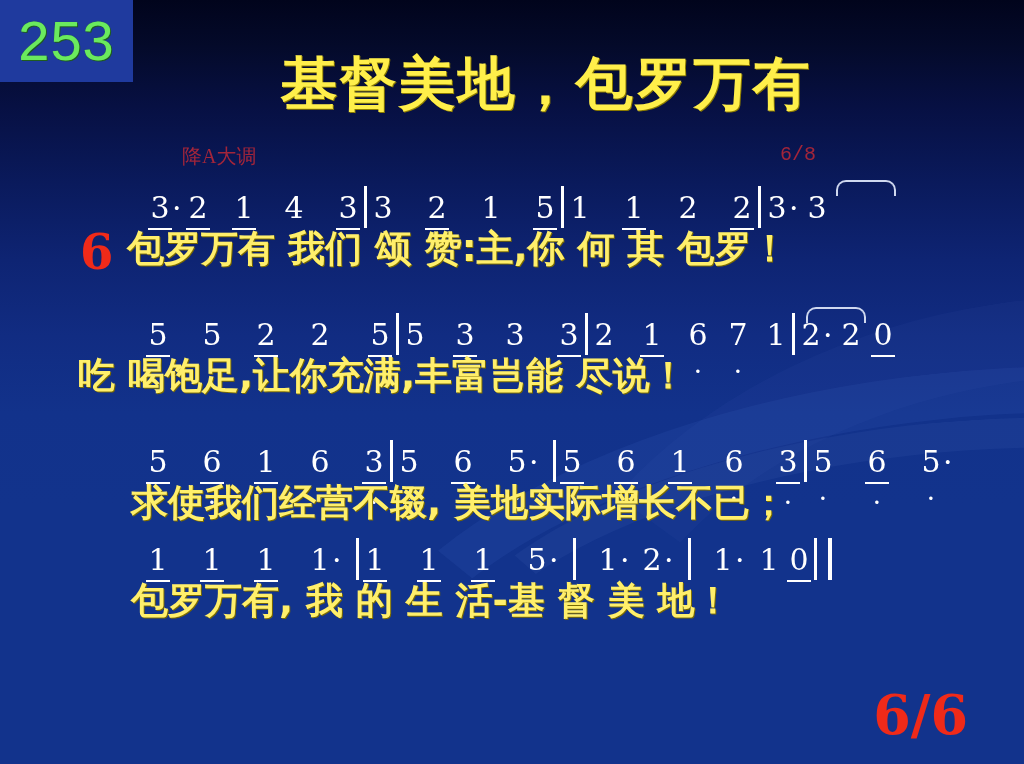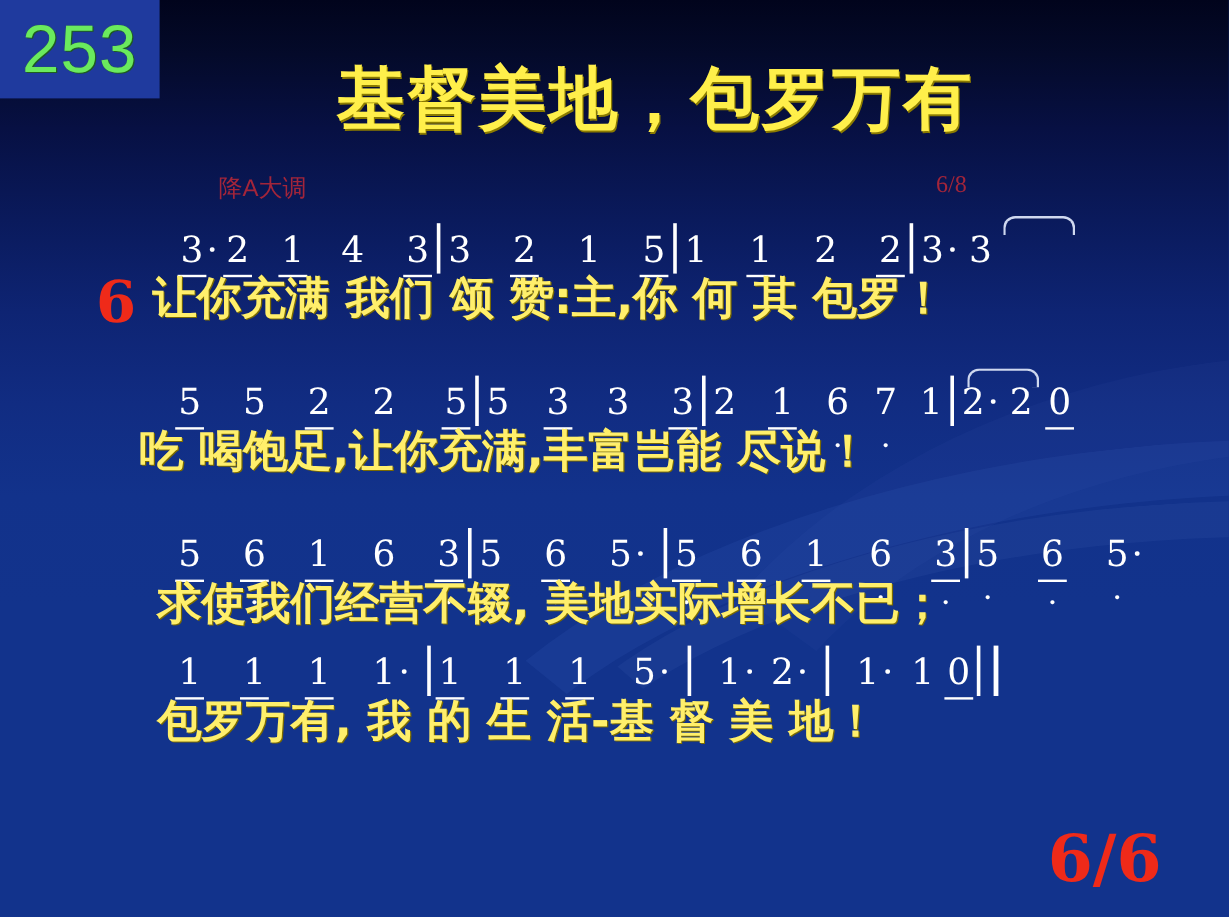--- a/index.html
+++ b/index.html
@@ -62,25 +62,25 @@
     font-family:"DejaVu Sans", sans-serif;
     letter-spacing:2px;
     text-shadow:1px 1px 0 #8a7a00;
     padding-left:68px;box-sizing:border-box;
   }
 
   
   #meta{position:absolute;left:0;top:143px;width:1024px;height:24px;}
   #meta .key{
     position:absolute;left:182px;top:0;color:#a3253a;font-size:20px;
-    font-family:Liberation Sans, sans-serif;
+    font-family:Liberation Serif, serif;
   }
   #meta .meter{
     position:absolute;left:780px;top:0;color:#a3253a;font-size:20px;
-    font-family:Liberation Serif, serif;
+    font-family:Liberation Mono, monospace;
   }
 
   
   #verse-no{
     position:absolute;left:80px;top:228px;color:#ef2a19;
     font-size:48px;line-height:48px;font-weight:bold;
     font-family:"DejaVu Serif", serif;
   }
 
   
@@ -142,29 +142,29 @@
     <span class="meter">6/8</span>
   </div>
 
   <div id="verse-no">6</div>
 
   <div class="system" style="top:186px;">
     <div class="notes" style="padding-left:148px;">
       <span class="n u" style="width:24px;">3</span><span class="dot" style="width:14px;">·</span><span class="n u" style="width:24px;">2</span><span class="sp" style="width:22px;"></span><span class="n u" style="width:24px;">1</span><span class="sp" style="width:26px;"></span><span class="n" style="width:24px;">4</span><span class="sp" style="width:30px;"></span><span class="n u" style="width:24px;">3</span><span class="bar"></span><span class="n" style="width:24px;">3</span><span class="sp" style="width:30px;"></span><span class="n u" style="width:24px;">2</span><span class="sp" style="width:30px;"></span><span class="n" style="width:24px;">1</span><span class="sp" style="width:30px;"></span><span class="n u d" style="width:24px;">5</span><span class="bar"></span><span class="n" style="width:24px;">1</span><span class="sp" style="width:30px;"></span><span class="n u" style="width:24px;">1</span><span class="sp" style="width:30px;"></span><span class="n" style="width:24px;">2</span><span class="sp" style="width:30px;"></span><span class="n u" style="width:24px;">2</span><span class="bar"></span><span class="n" style="width:24px;">3</span><span class="dot" style="width:16px;">·</span><span class="n" style="width:24px;">3</span>
       <span class="tie" style="left:836px;top:-6px;width:56px;"></span>
     </div>
-    <div class="lyr" style="padding-left:127px;">让你充满 我们 颂 赞:主,你 何 其 包罗！</div>
+    <div class="lyr" style="padding-left:127px;">包罗万有 我们 颂 赞:主,你 何 其 包罗！</div>
   </div>
 
   <div class="system" style="top:313px;">
     <div class="notes" style="padding-left:146px;">
       <span class="n u" style="width:24px;">5</span><span class="sp" style="width:30px;"></span><span class="n" style="width:24px;">5</span><span class="sp" style="width:30px;"></span><span class="n u" style="width:24px;">2</span><span class="sp" style="width:30px;"></span><span class="n" style="width:24px;">2</span><span class="sp" style="width:36px;"></span><span class="n u" style="width:24px;">5</span><span class="bar"></span><span class="n" style="width:24px;">5</span><span class="sp" style="width:26px;"></span><span class="n u" style="width:24px;">3</span><span class="sp" style="width:26px;"></span><span class="n" style="width:24px;">3</span><span class="sp" style="width:30px;"></span><span class="n u" style="width:24px;">3</span><span class="bar"></span><span class="n" style="width:24px;">2</span><span class="sp" style="width:24px;"></span><span class="n u" style="width:24px;">1</span><span class="sp" style="width:22px;"></span><span class="n d" style="width:24px;">6</span><span class="sp" style="width:16px;"></span><span class="n d" style="width:24px;">7</span><span class="sp" style="width:14px;"></span><span class="n" style="width:24px;">1</span><span class="bar"></span><span class="n" style="width:24px;">2</span><span class="dot" style="width:16px;">·</span><span class="n" style="width:24px;">2</span><span class="sp" style="width:8px;"></span><span class="n u" style="width:24px;">0</span>
       <span class="tie" style="left:806px;top:-6px;width:56px;"></span>
     </div>
-    <div class="lyr" style="padding-left:116px;">吃 喝饱足,让你充满,丰富岂能 尽说！</div>
+    <div class="lyr" style="padding-left:78px;">吃 喝饱足,让你充满,丰富岂能 尽说！</div>
   </div>
 
   <div class="system" style="top:440px;">
     <div class="notes" style="padding-left:146px;">
       <span class="n u d" style="width:24px;">5</span><span class="sp" style="width:30px;"></span><span class="n u d" style="width:24px;">6</span><span class="sp" style="width:30px;"></span><span class="n u" style="width:24px;">1</span><span class="sp" style="width:30px;"></span><span class="n d" style="width:24px;">6</span><span class="sp" style="width:30px;"></span><span class="n u d" style="width:24px;">3</span><span class="bar"></span><span class="n d" style="width:24px;">5</span><span class="sp" style="width:30px;"></span><span class="n u d" style="width:24px;">6</span><span class="sp" style="width:30px;"></span><span class="n d" style="width:24px;">5</span><span class="dot" style="width:20px;">·</span><span class="bar"></span><span class="n u d" style="width:24px;">5</span><span class="sp" style="width:30px;"></span><span class="n u d" style="width:24px;">6</span><span class="sp" style="width:30px;"></span><span class="n u" style="width:24px;">1</span><span class="sp" style="width:30px;"></span><span class="n d" style="width:24px;">6</span><span class="sp" style="width:30px;"></span><span class="n u d" style="width:24px;">3</span><span class="bar"></span><span class="n d" style="width:24px;">5</span><span class="sp" style="width:30px;"></span><span class="n u d" style="width:24px;">6</span><span class="sp" style="width:30px;"></span><span class="n d" style="width:24px;">5</span><span class="dot" style="width:20px;">·</span>
     </div>
     <div class="lyr" style="padding-left:131px;">求使我们经营不辍, 美地实际增长不已；</div>
   </div>
 
   <div class="system" style="top:538px;">

